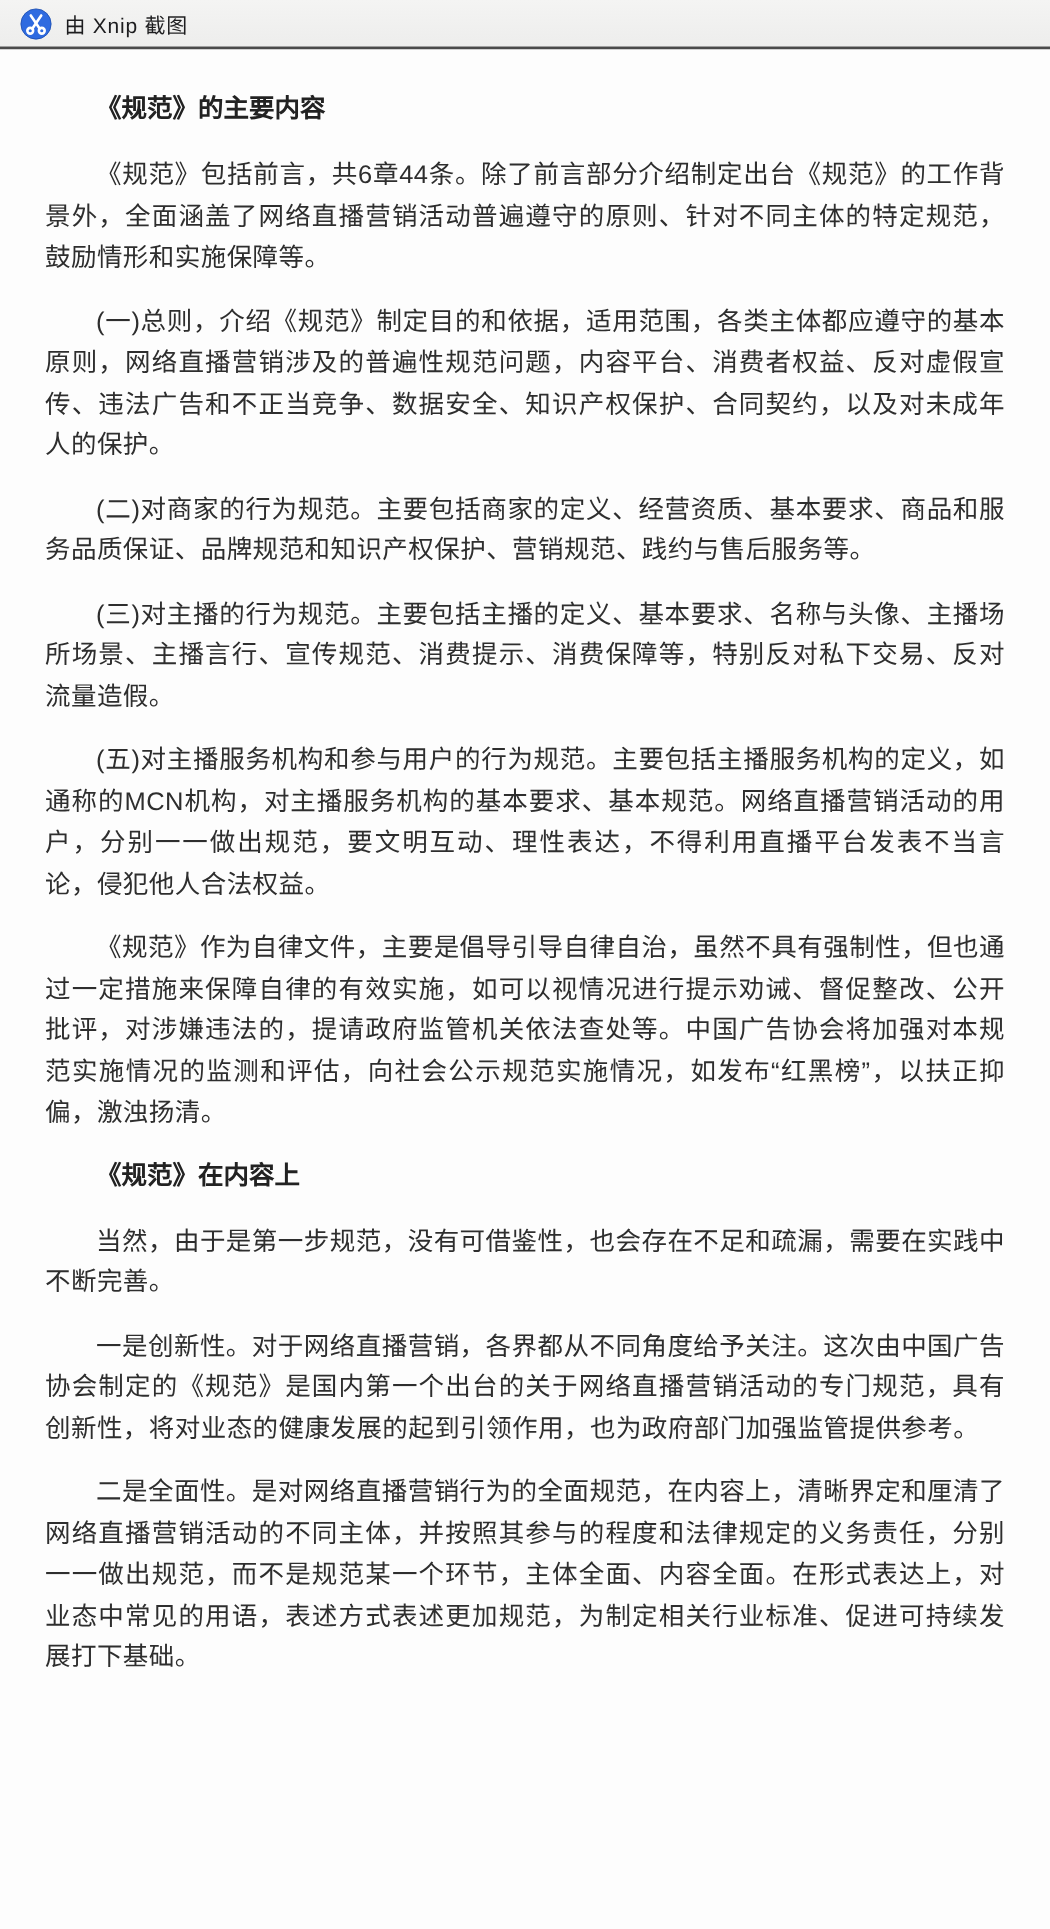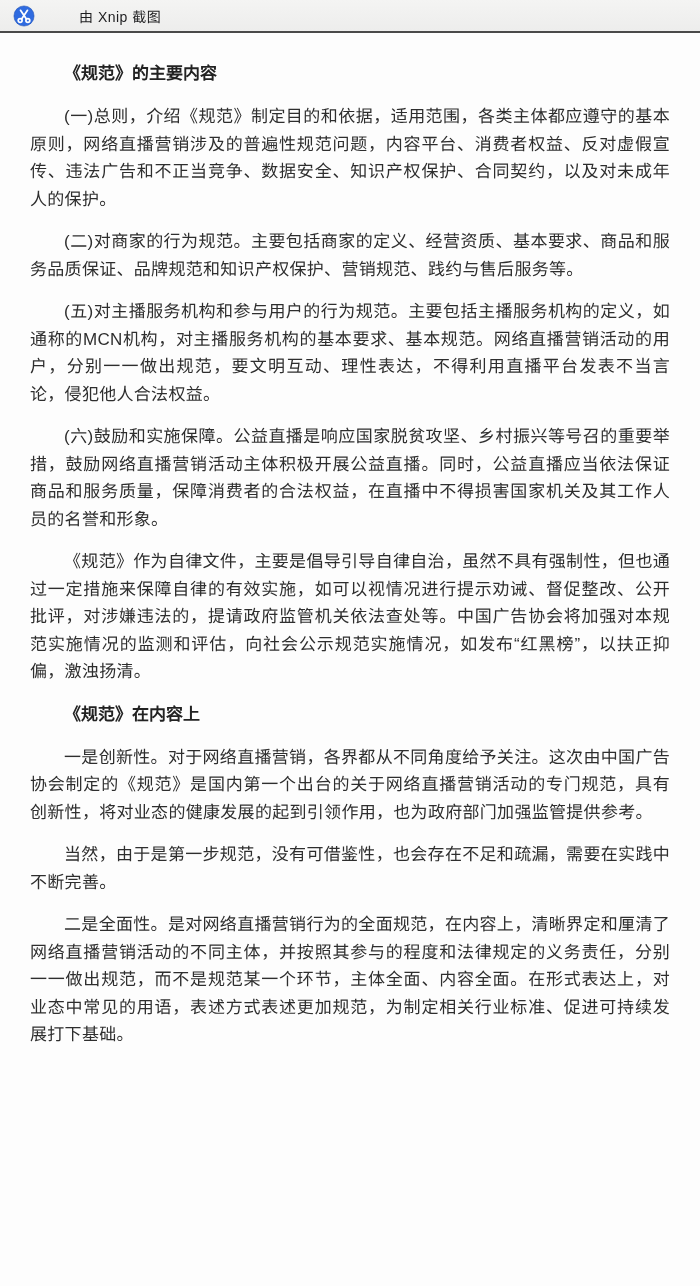--- a/index.html
+++ b/index.html
@@ -17,21 +17,20 @@
 
   
   .xnip-bar {
     height: 33px;
     background: linear-gradient(#f4f4f3, #ededec);
     border-bottom: 2px solid #4a4a4a;
     display: flex;
     align-items: center;
     padding-left: 13px;
     box-sizing: border-box;
-    gap: 36px;
   }
   .xnip-icon {
     width: 22px;
     height: 22px;
     display: inline-flex;
     margin-right: 8px;
     flex: 0 0 auto;
   }
   .xnip-icon svg { display: block; }
   .xnip-label {
@@ -80,25 +79,26 @@
       </g>
     </svg>
   </span>
   <span class="xnip-label">由 Xnip 截图</span>
 </header>
 
 <main class="doc">
 
   <h2>《规范》的主要内容</h2>
 
+  <p>《规范》包括前言，共6章44条。除了前言部分介绍制定出台《规范》的工作背景外，全面涵盖了网络直播营销活动普遍遵守的原则、针对不同主体的特定规范，鼓励情形和实施保障等。</p>
   <p>(一)总则，介绍《规范》制定目的和依据，适用范围，各类主体都应遵守的基本原则，网络直播营销涉及的普遍性规范问题，内容平台、消费者权益、反对虚假宣传、违法广告和不正当竞争、数据安全、知识产权保护、合同契约，以及对未成年人的保护。</p>
   <p>(二)对商家的行为规范。主要包括商家的定义、经营资质、基本要求、商品和服务品质保证、品牌规范和知识产权保护、营销规范、践约与售后服务等。</p>
+  <p>(三)对主播的行为规范。主要包括主播的定义、基本要求、名称与头像、主播场所场景、主播言行、宣传规范、消费提示、消费保障等，特别反对私下交易、反对流量造假。</p>
   <p>(五)对主播服务机构和参与用户的行为规范。主要包括主播服务机构的定义，如通称的MCN机构，对主播服务机构的基本要求、基本规范。网络直播营销活动的用户，分别一一做出规范，要文明互动、理性表达，不得利用直播平台发表不当言论，侵犯他人合法权益。</p>
-  <p>(六)鼓励和实施保障。公益直播是响应国家脱贫攻坚、乡村振兴等号召的重要举措，鼓励网络直播营销活动主体积极开展公益直播。同时，公益直播应当依法保证商品和服务质量，保障消费者的合法权益，在直播中不得损害国家机关及其工作人员的名誉和形象。</p>
   <p>《规范》作为自律文件，主要是倡导引导自律自治，虽然不具有强制性，但也通过一定措施来保障自律的有效实施，如可以视情况进行提示劝诫、督促整改、公开批评，对涉嫌违法的，提请政府监管机关依法查处等。中国广告协会将加强对本规范实施情况的监测和评估，向社会公示规范实施情况，如发布“红黑榜”，以扶正抑偏，激浊扬清。</p>
 
   <h2>《规范》在内容上</h2>
 
+  <p>当然，由于是第一步规范，没有可借鉴性，也会存在不足和疏漏，需要在实践中不断完善。</p>
   <p>一是创新性。对于网络直播营销，各界都从不同角度给予关注。这次由中国广告协会制定的《规范》是国内第一个出台的关于网络直播营销活动的专门规范，具有创新性，将对业态的健康发展的起到引领作用，也为政府部门加强监管提供参考。</p>
-  <p>当然，由于是第一步规范，没有可借鉴性，也会存在不足和疏漏，需要在实践中不断完善。</p>
   <p>二是全面性。是对网络直播营销行为的全面规范，在内容上，清晰界定和厘清了网络直播营销活动的不同主体，并按照其参与的程度和法律规定的义务责任，分别一一做出规范，而不是规范某一个环节，主体全面、内容全面。在形式表达上，对业态中常见的用语，表述方式表述更加规范，为制定相关行业标准、促进可持续发展打下基础。</p>
 
 </main>
 
 </body></html>

